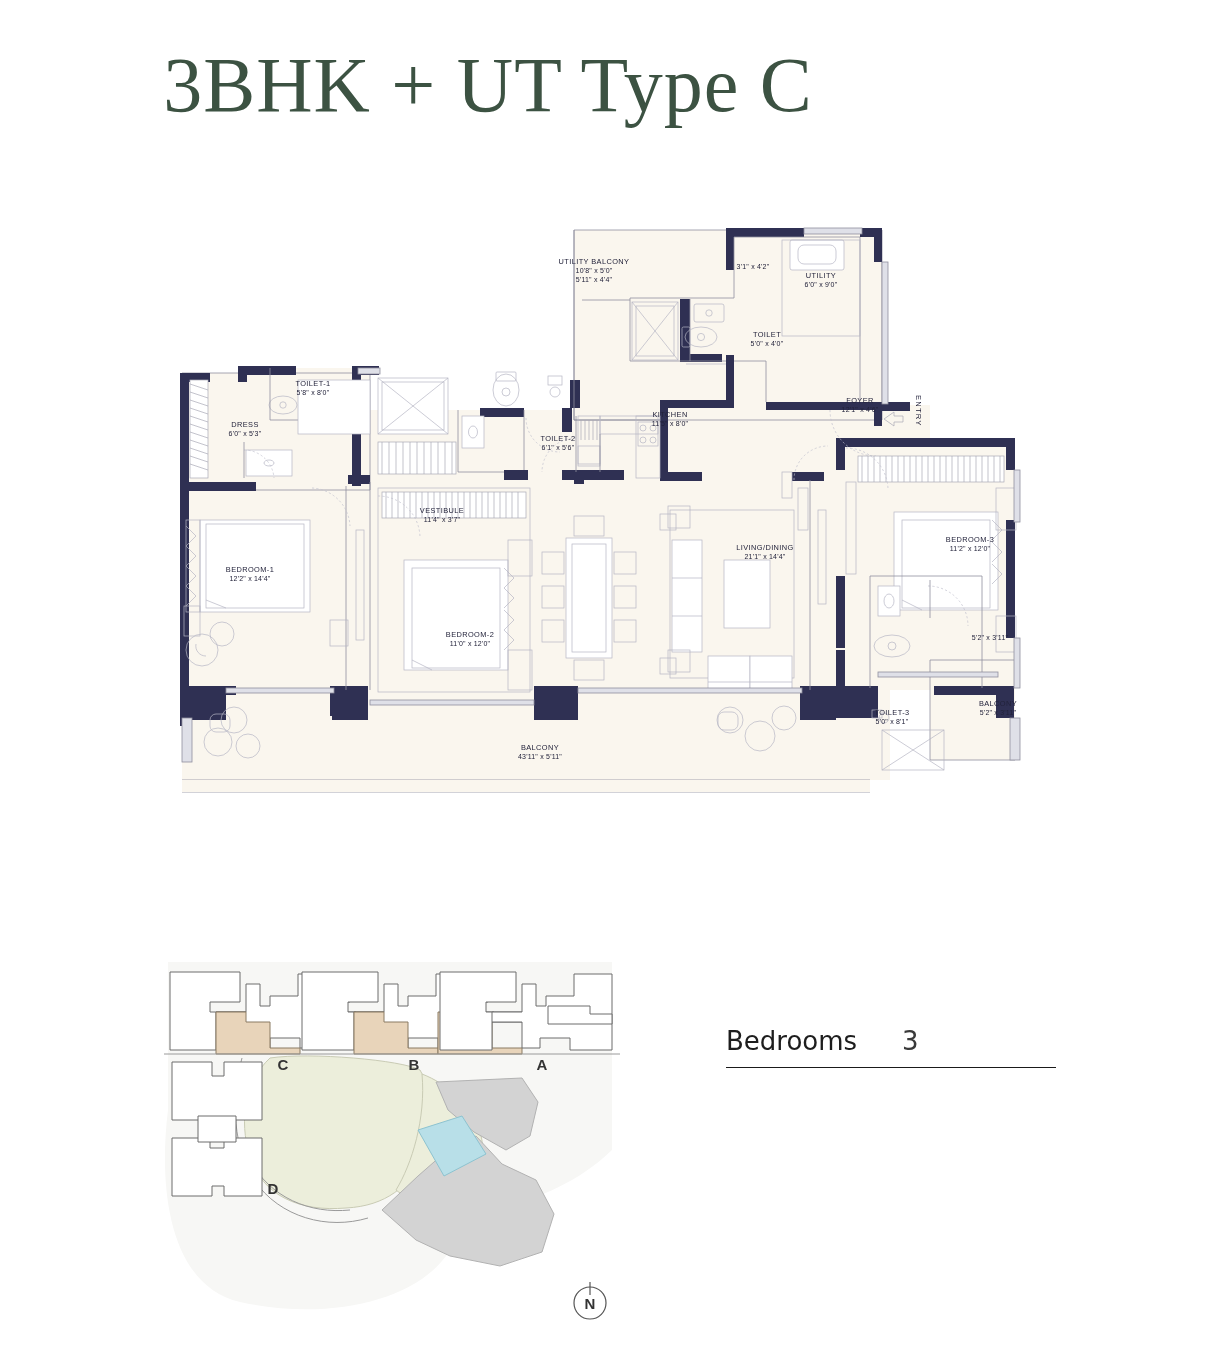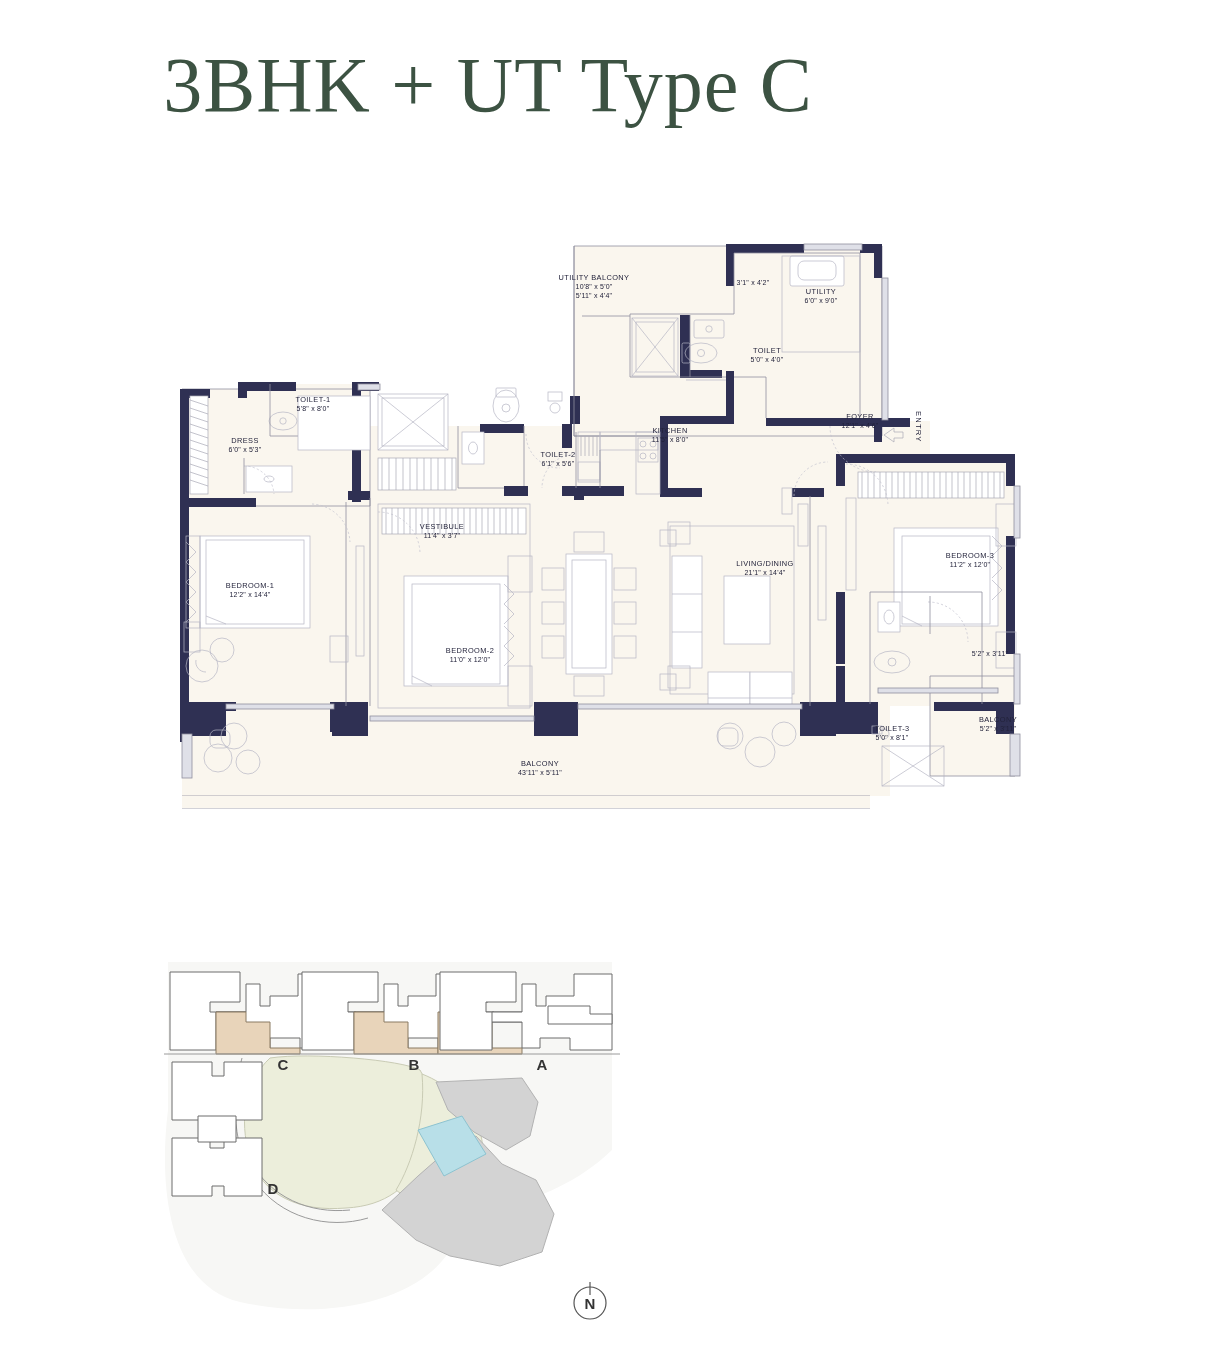--- a/index.html
+++ b/index.html
@@ -9,21 +9,21 @@
   #title{
     position:absolute; left:0; top:42px; width:976px;
     text-align:center;
     font-family:"Liberation Serif","DejaVu Serif",serif;
     font-size:78px; line-height:86px; letter-spacing:1px;
     color:#3c5242; font-weight:400;
   }
 
   
   #plan{
-    position:absolute; left:170px; top:236px; width:870px; height:590px;
+    position:absolute; left:170px; top:220px; width:870px; height:590px;
   }
   #plan svg{display:block;}
 
   
   #keyplan{position:absolute; left:150px; top:950px; width:480px; height:400px;}
   #keyplan svg{display:block;}
 
   
   #spectable{
     position:absolute; left:726px; top:1014px; width:330px;
@@ -468,13 +468,17 @@
 
   <g>
     <circle cx="440" cy="353" r="16" fill="#ffffff" stroke="#555555" stroke-width="1.2"></circle>
     <path d="M440 332 V345" stroke="#555555" stroke-width="1.2" fill="none"></path>
     <text id="kp-compass" class="kt" x="440" y="359" text-anchor="middle" style="font-size:15px;">N</text>
   </g>
 </svg>
 </div>
 
 <div id="spectable">
+  <div class="spec-row">
+    <span class="spec-label">Bedrooms</span>
+    <span class="spec-value">3</span>
+  </div>
 </div>
 
 </body></html>

